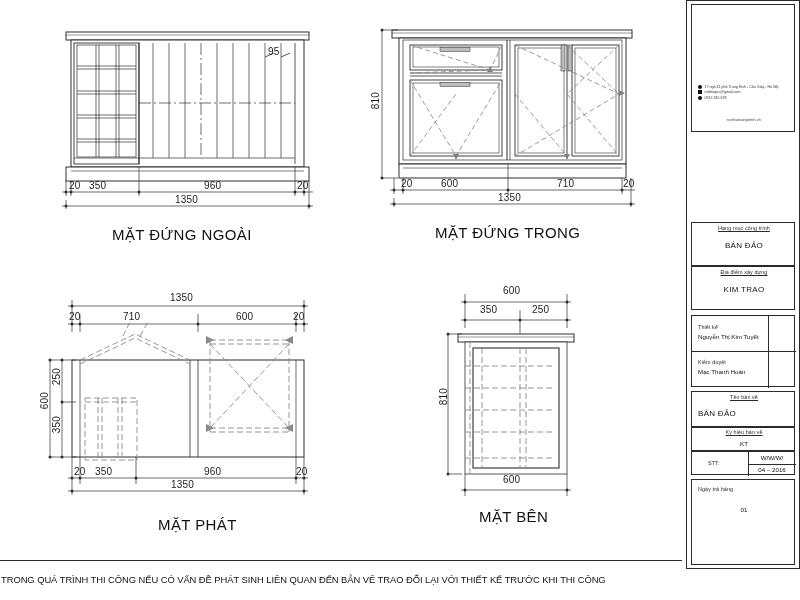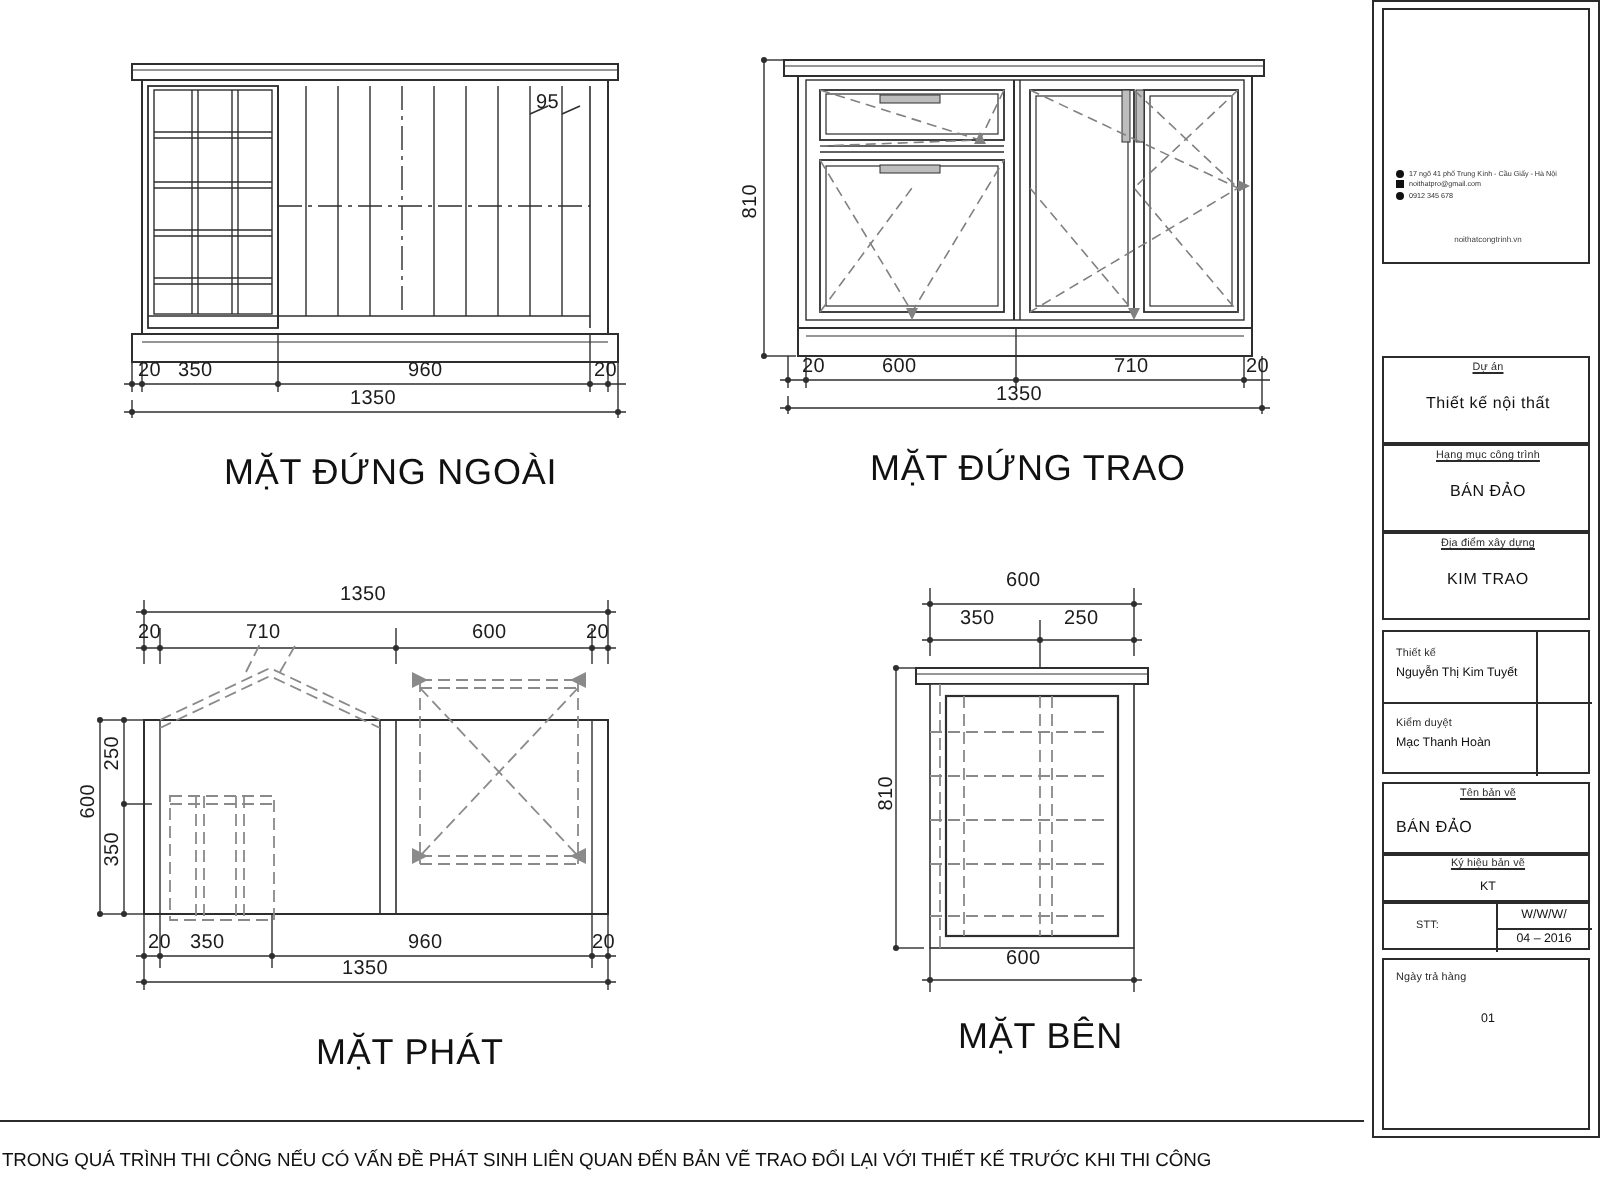--- a/index.html
+++ b/index.html
@@ -4,21 +4,21 @@
 <title>Technical Drawing</title>
 <style>
   html,body{margin:0;padding:0;background:#ffffff;}
   body{width:800px;height:600px;overflow:hidden;
        font-family:"Liberation Sans","DejaVu Sans",sans-serif;color:#1a1a1a;}
   #sheet{position:relative;width:800px;height:600px;background:#fff;}
   .abs{position:absolute;}
   svg{display:block;}
   .vtext{writing-mode:vertical-rl;transform:rotate(180deg);}
   .dimtxt{font-size:10px;letter-spacing:.2px;color:#1c1c1c;white-space:nowrap;}
-  .viewtitle{font-size:18px;letter-spacing:.4px;color:#111;white-space:nowrap;}
+  .viewtitle{font-size:15px;letter-spacing:.4px;color:#111;white-space:nowrap;}
   .tb-cell{position:absolute;box-sizing:border-box;border:1px solid #2b2b2b;
            background:#fff;}
   .tb-label{font-size:5.4px;text-decoration:underline;text-align:center;
             color:#2a2a2a;letter-spacing:.1px;line-height:1.1;}
   .tb-value{font-size:8px;text-align:center;color:#111;letter-spacing:.3px;}
   .tb-small{font-size:5.4px;color:#2a2a2a;letter-spacing:.1px;}
   .tb-sub{font-size:6.2px;color:#111;text-align:center;}
   .footnote{font-size:9.4px;letter-spacing:-0.05px;white-space:nowrap;color:#111;}
   .logo-line{font-size:3.6px;color:#333;white-space:nowrap;line-height:1.5;}
   .bullet{display:inline-block;width:4px;height:4px;background:#111;
@@ -202,21 +202,21 @@
       </g>
     </svg>
 
     <div class="abs dimtxt vtext" style="left:-2px;top:78px;">810</div>
     <div class="abs dimtxt" style="left:29px;top:164px;">20</div>
     <div class="abs dimtxt" style="left:69px;top:164px;">600</div>
     <div class="abs dimtxt" style="left:185px;top:164px;">710</div>
     <div class="abs dimtxt" style="left:251px;top:164px;">20</div>
     <div class="abs dimtxt" style="left:126px;top:178px;">1350</div>
 
-    <div class="abs viewtitle" style="left:63px;top:210px;">MẶT ĐỨNG TRAO</div>
+    <div class="abs viewtitle" style="left:63px;top:210px;">MẶT ĐỨNG TRONG</div>
   </div>
 
   <div class="abs" style="left:40px;top:292px;">
     <svg width="290" height="220" viewBox="0 0 290 220">
 
       <g stroke="#2e2e2e" stroke-width="0.7" fill="none">
         <line x1="32" y1="8" x2="32" y2="22"></line>
         <line x1="264" y1="8" x2="264" y2="22"></line>
         <line x1="28" y1="14" x2="268" y2="14"></line>
       </g>
@@ -425,24 +425,20 @@
           <span class="bullet sq"></span><span>noithatpro@gmail.com</span>
         </div>
         <div class="logo-line">
           <span class="bullet"></span><span>0912 345 678</span>
         </div>
       </div>
       <div class="abs brandmark" style="left:0;top:112px;width:104px;">noithatcongtrinh.vn</div>
     </div>
 
 
-    <div class="tb-cell" style="left:5px;top:178px;width:104px;height:44px;">
-      <div class="abs tb-label" style="left:0;top:3px;width:104px;">Dự án</div>
-      <div class="abs tb-value" style="left:0;top:18px;width:104px;">Thiết kế nội thất</div>
-    </div>
 
     <div class="tb-cell" style="left:5px;top:222px;width:104px;height:44px;">
       <div class="abs tb-label" style="left:0;top:3px;width:104px;">Hạng mục công trình</div>
       <div class="abs tb-value" style="left:0;top:18px;width:104px;">BÁN ĐẢO</div>
     </div>
 
     <div class="tb-cell" style="left:5px;top:266px;width:104px;height:44px;">
       <div class="abs tb-label" style="left:0;top:3px;width:104px;">Địa điểm xây dựng</div>
       <div class="abs tb-value" style="left:0;top:18px;width:104px;">KIM TRAO</div>
     </div>

